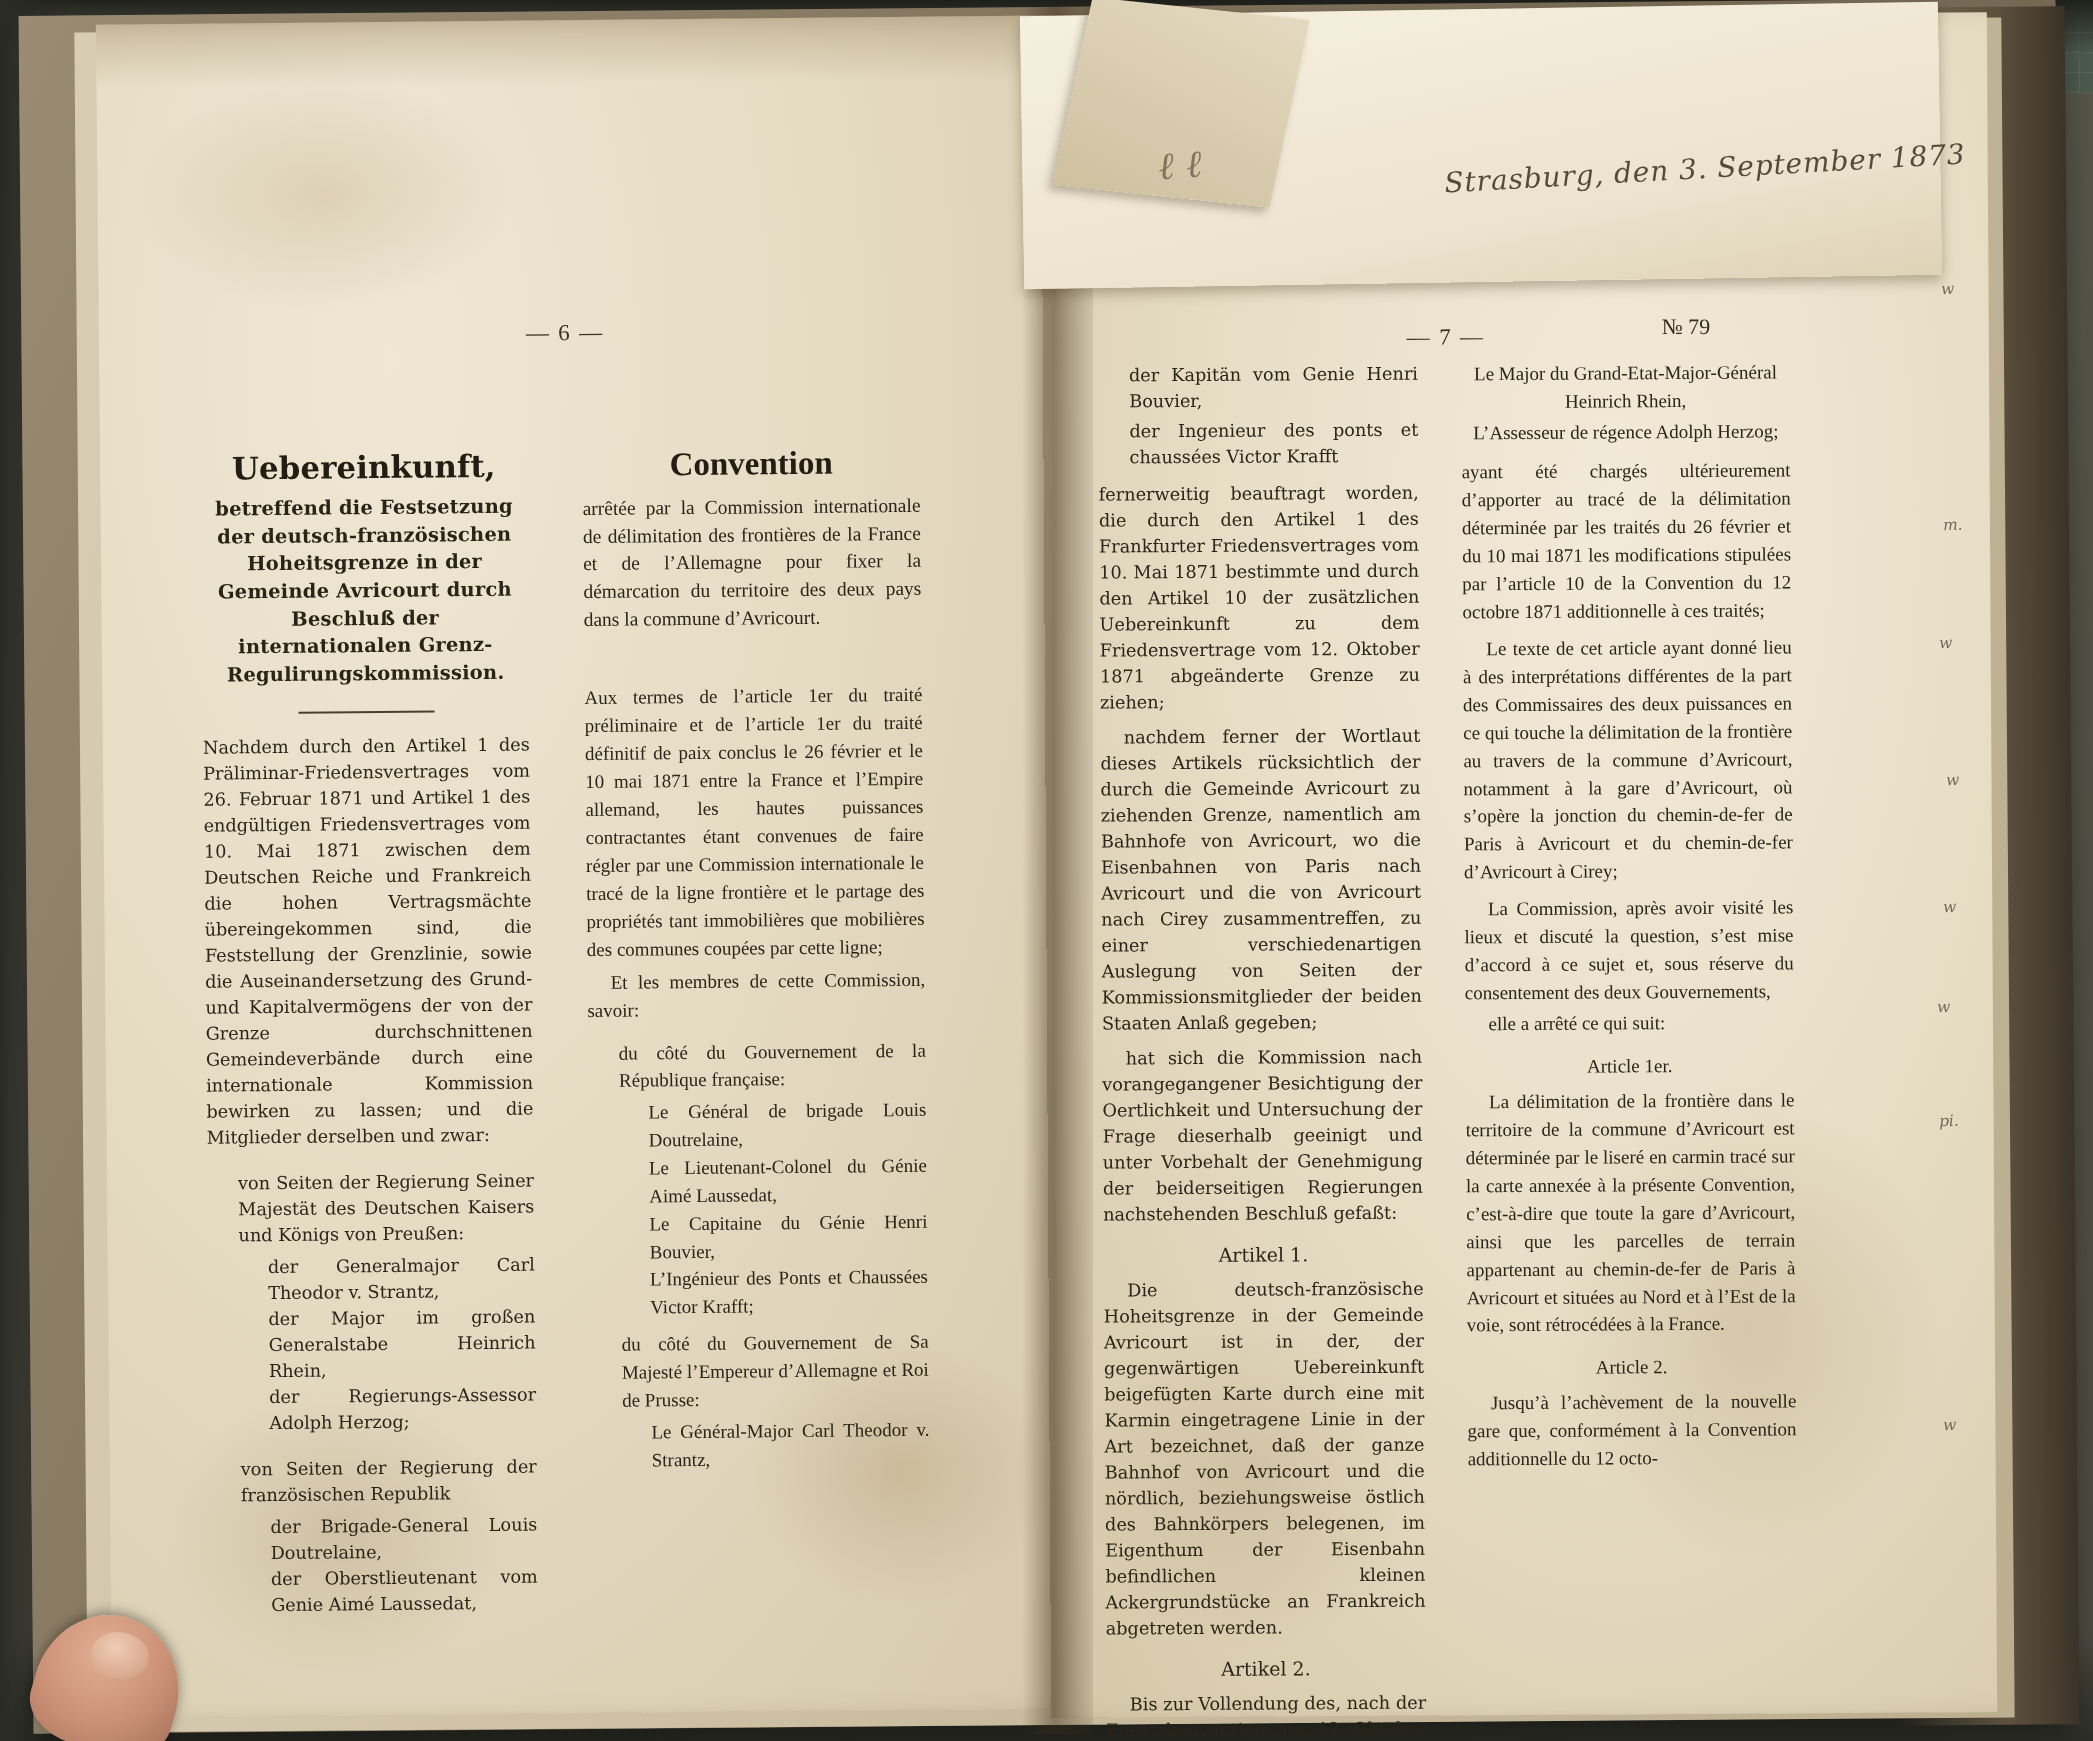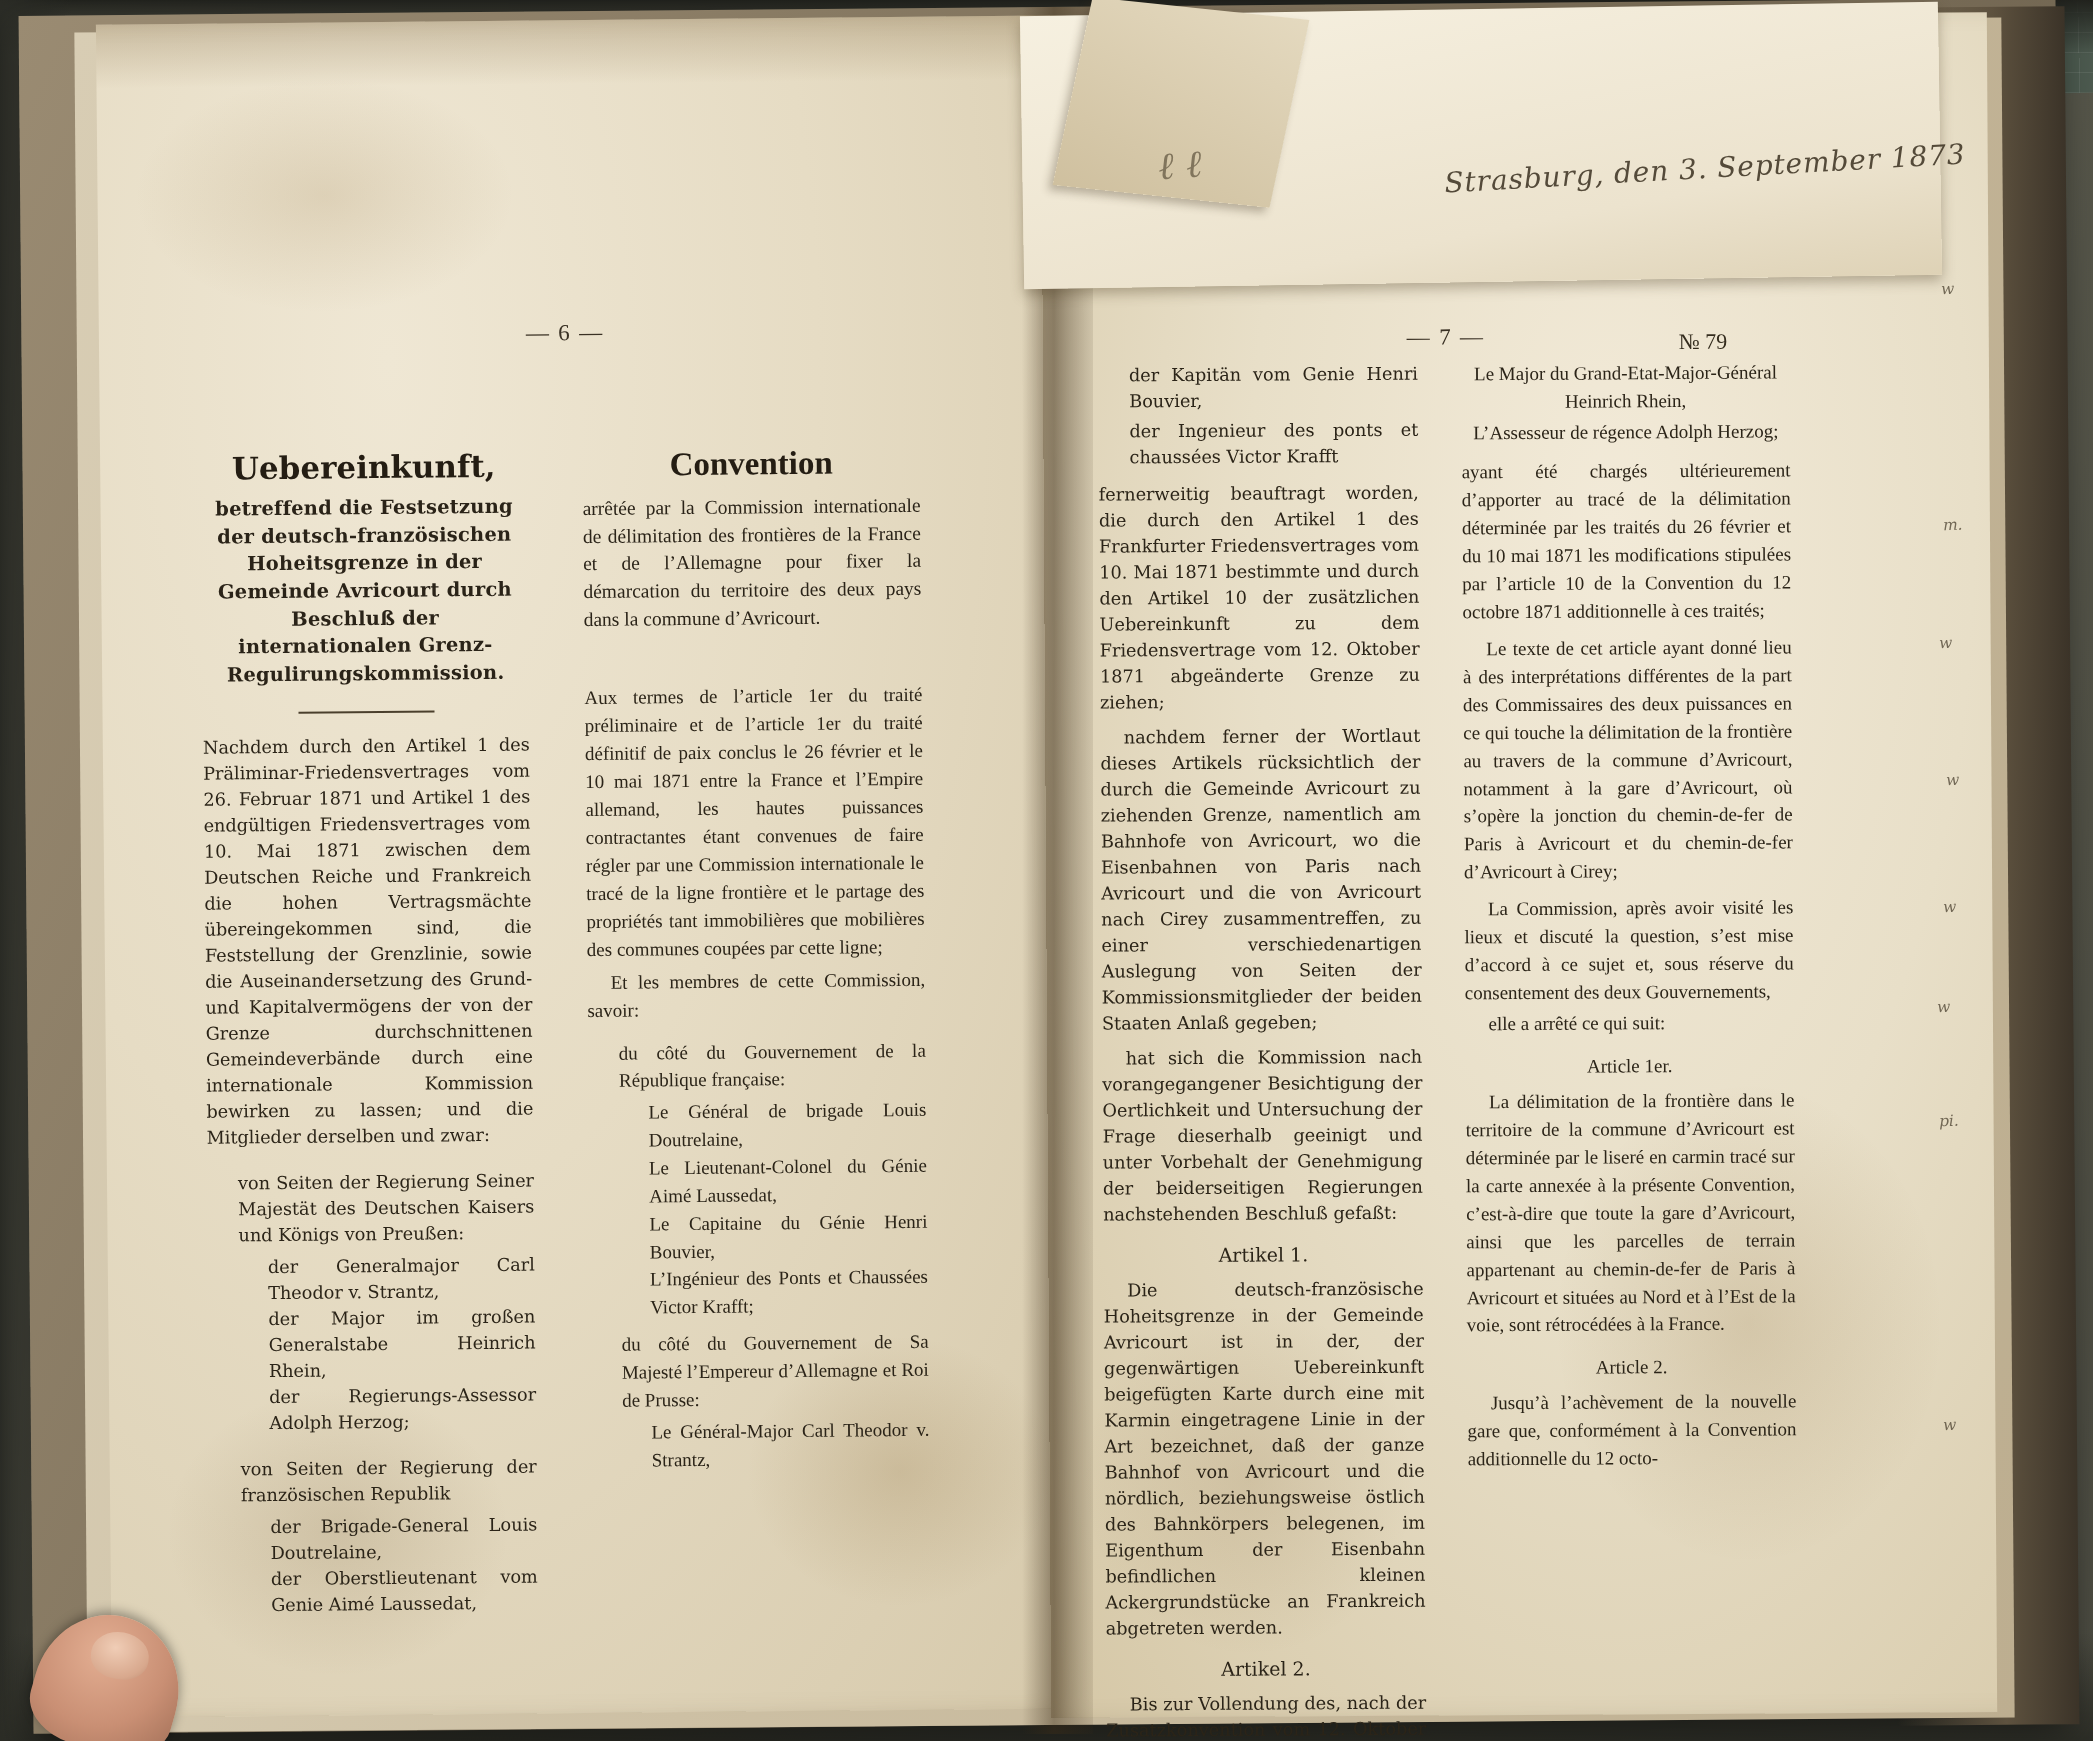--- a/index.html
+++ b/index.html
@@ -329,21 +329,21 @@
 
       <div class="edge-hi" style="left:0;top:0;width:964px;height:64px;background:linear-gradient(180deg,rgba(120,95,55,.28),rgba(120,95,55,0));"></div>
     </div>
 
     <div class="page-right">
 
       <div class="stain" style="left:509px;top:1073px;width:382px;height:473px;background:radial-gradient(ellipse,rgba(140,110,60,.20),rgba(140,110,60,0) 72%);"></div>
       <div class="stain" style="left:36px;top:1291px;width:327px;height:345px;background:radial-gradient(ellipse,rgba(130,100,55,.16),rgba(130,100,55,0) 72%);"></div>
 
       <div class="pagenum" style="left:364px;top:309px;">— 7 —</div>
-      <div class="stampnum" style="left:636px;top:300px;margin-top:15px;">№ 79</div>
+      <div class="stampnum" style="left:619px;top:300px;">№ 79</div>
 
       <div class="col" style="left:55px; top:345px; width:320px;">
         <div class="body-f ind1">der Kapitän vom Genie Henri Bouvier,</div>
         <div class="body-f ind1" style="margin-top:3.6px;">der Ingenieur des ponts et chaussées Victor Krafft</div>
 
         <div class="body-f" style="margin-top:11px;">fernerweitig beauftragt worden, die durch den Artikel 1 des Frankfurter Friedensvertrages vom 10. Mai 1871 bestimmte und durch den Artikel 10 der zusätzlichen Uebereinkunft zu dem Friedensvertrage vom 12. Oktober 1871 abgeänderte Grenze zu ziehen;</div>
         <div class="body-f indent" style="margin-top:9px;">nachdem ferner der Wortlaut dieses Artikels rücksichtlich der durch die Gemeinde Avricourt zu ziehenden Grenze, namentlich am Bahnhofe von Avricourt, wo die Eisenbahnen von Paris nach Avricourt und die von Avricourt nach Cirey zusammentreffen, zu einer verschiedenartigen Auslegung von Seiten der Kommissionsmitglieder der beiden Staaten Anlaß gegeben;</div>
         <div class="body-f indent" style="margin-top:9px;">hat sich die Kommission nach vorangegangener Besichtigung der Oertlichkeit und Untersuchung der Frage dieserhalb geeinigt und unter Vorbehalt der Genehmigung der beiderseitigen Regierungen nachstehenden Beschluß gefaßt:</div>
 
         <div class="body-f artline">Artikel 1.</div>

